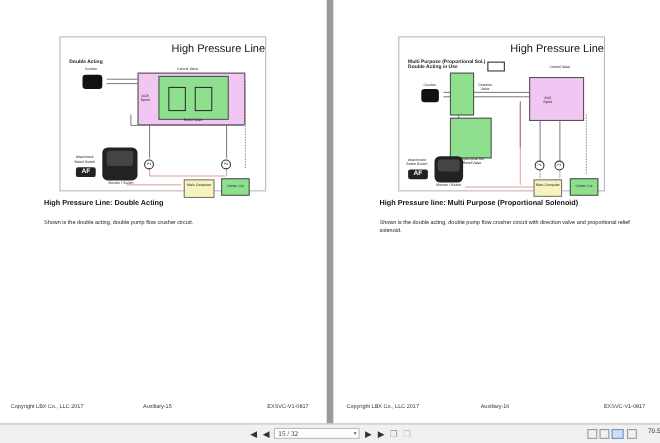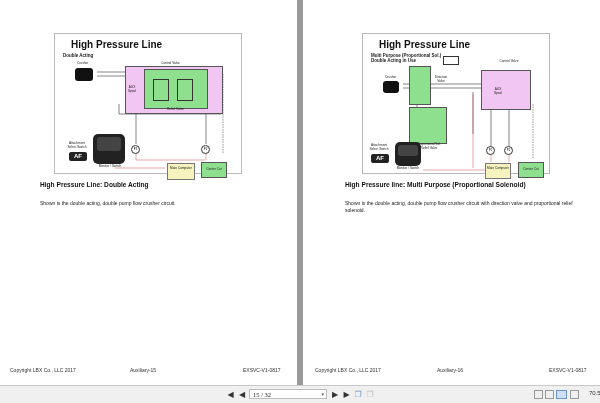--- a/index.html
+++ b/index.html
@@ -3,21 +3,21 @@
 <meta charset="utf-8">
 <style>
   html,body{margin:0;padding:0;}
   body{width:600px;height:403px;overflow:hidden;background:#9a9a9a;font-family:"Liberation Sans",sans-serif;position:relative;}
   .page{position:absolute;top:0;height:385px;background:#fff;}
   #page-left{left:0;width:297px;}
   #page-right{left:303px;width:297px;}
   .diagram{position:absolute;border:1px solid #b9b9b9;background:#fff;}
   #page-left .diagram{left:54px;top:33px;width:186px;height:139px;}
   #page-right .diagram{left:59px;top:33px;width:186px;height:139px;}
-  .diag-title{position:absolute;top:5px;left:16px;width:100%;text-align:left;font-weight:bold;font-size:10px;color:#111;}
+  .diag-title{position:absolute;top:5px;left:0;width:100%;text-align:right;font-weight:normal;font-size:10px;color:#111;}
   .diag-sub{position:absolute;left:8px;top:19px;font-size:4.5px;font-weight:bold;color:#222;line-height:5px;}
   .lbl{position:absolute;font-size:3.2px;color:#222;line-height:3.6px;text-align:center;}
   .box{position:absolute;}
   .pink{background:#f2c6f2;border:1px solid #555;}
   .green{background:#8ee08e;border:1px solid #555;}
   .yellow{background:#f6f3bf;border:1px solid #777;}
   .gauge{position:absolute;width:7px;height:7px;border:1px solid #333;border-radius:50%;background:#fff;font-size:3px;text-align:center;line-height:7px;}
   .monitor{position:absolute;background:#222;border-radius:5px;}
   .screen{position:absolute;background:#444;border-radius:3px;}
   .af{position:absolute;background:#222;color:#fff;font-weight:bold;font-size:6px;text-align:center;border-radius:2px;}

